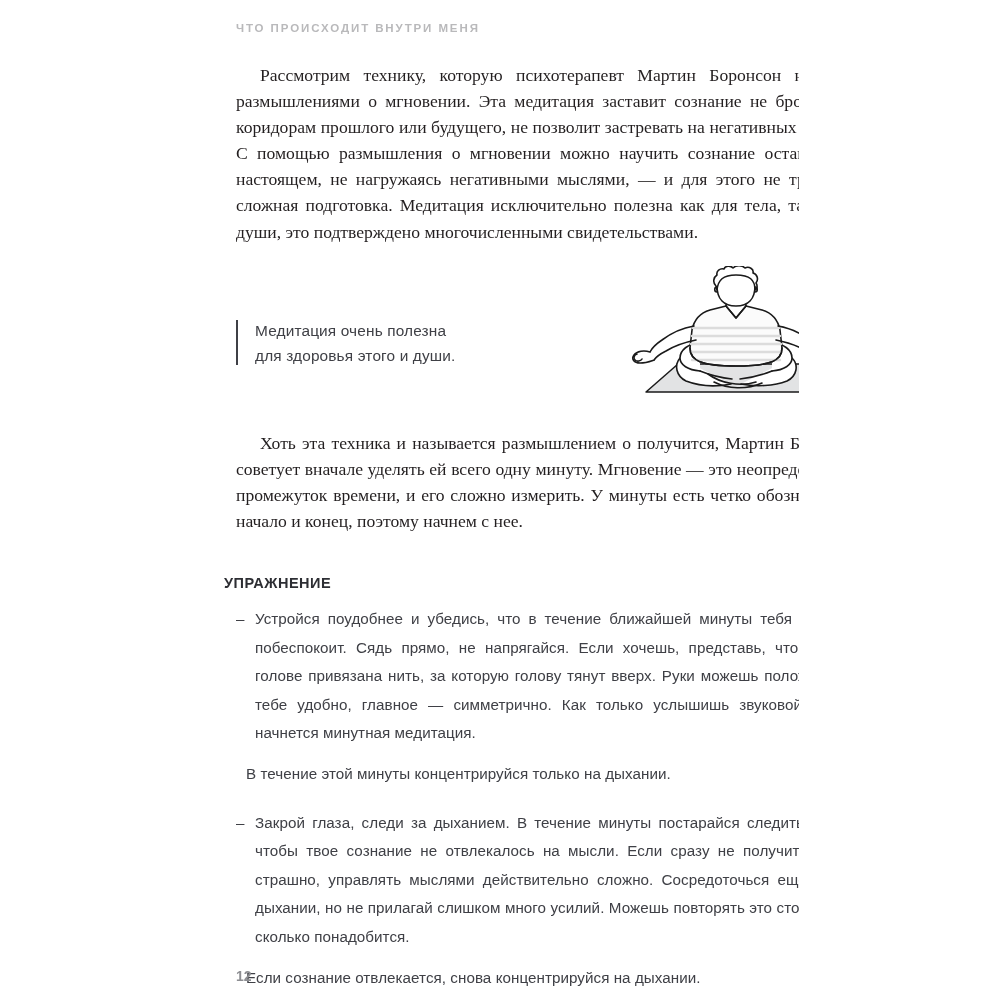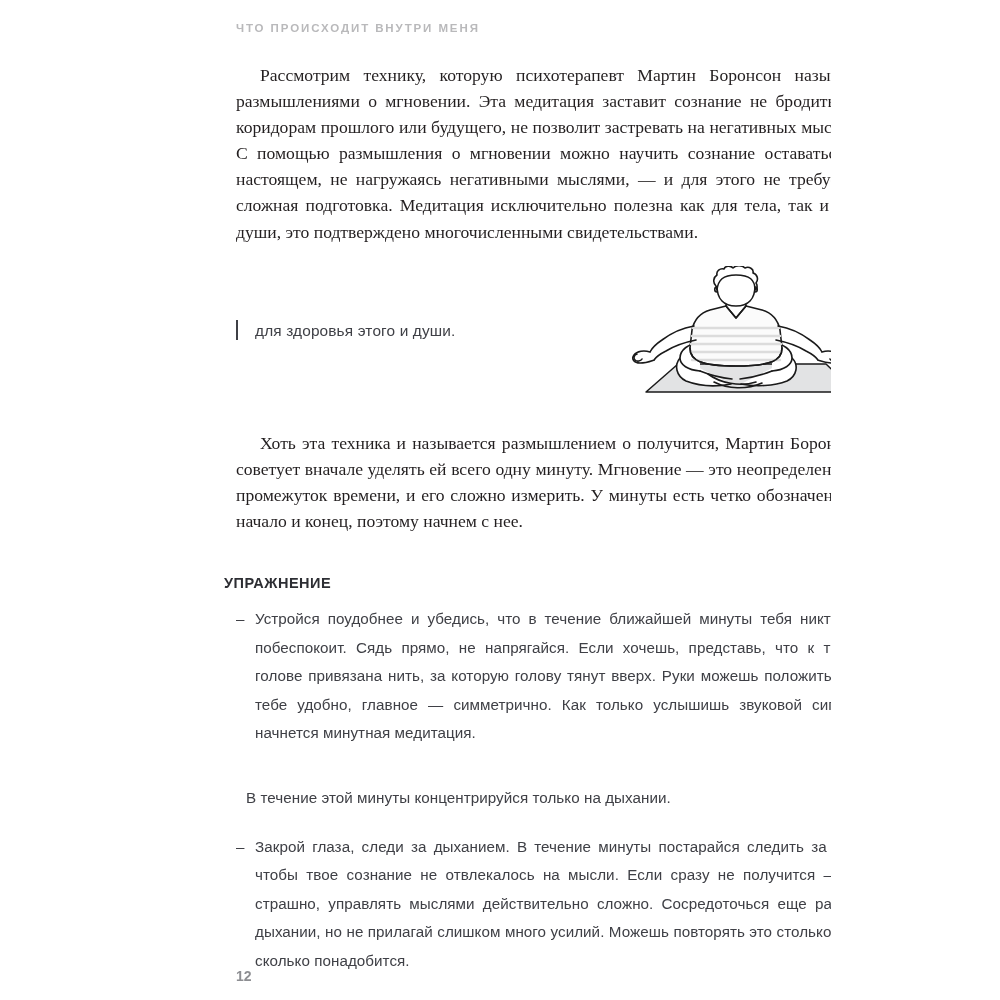--- a/index.html
+++ b/index.html
@@ -7,21 +7,20 @@
     padding: 0;
     background: #ffffff;
   }
   .page {
     position: relative;
     width: 799px;
     height: 1000px;
     background: #ffffff;
     overflow: hidden;
     font-family: "Liberation Sans", sans-serif;
-    padding-left: 32px;
   }
 
   
   .running-head {
     position: absolute;
     left: 236px;
     top: 22px;
     font-family: "Liberation Sans", sans-serif;
     font-size: 11.5px;
     font-weight: 600;
@@ -121,21 +120,21 @@
     color: #3f4046;
   }
   .ex-note {
     font-family: "Liberation Sans", sans-serif;
     font-size: 15.2px;
     line-height: 28.6px;
     color: #3f4046;
     text-indent: 10px;
     letter-spacing: 0.05px;
   }
-  .gap-note-top { margin-top: 36px; }
+  .gap-note-top { margin-top: 12px; }
   .gap-item-top { margin-top: 20px; }
 
   
   .folio {
     position: absolute;
     left: 236px;
     top: 968px;
     font-family: "Liberation Sans", sans-serif;
     font-size: 14px;
     color: #8d8e92;
@@ -149,20 +148,21 @@
 
   <div class="running-head">Что происходит внутри меня</div>
 
   <div class="col" style="top:62px;">
     <p class="body">Рассмотрим технику, которую психотерапевт Мартин Боронсон на­зывает размышлениями о мгновении. Эта медитация заставит созна­ние не бродить по коридорам прошлого или будущего, не позволит застревать на негативных мыслях. С помощью размышления о мгнове­нии можно научить сознание оставаться в настоящем, не нагружаясь негативными мыслями, — и для этого не требуется сложная подготов­ка. Медитация исключительно полезна как для тела, так и для души, это подтверждено многочисленными свидетельствами.</p>
   </div>
 
   <div class="callout">
     <div class="callout-rule"></div>
     <div class="callout-text">
+      <div>Медитация очень полезна</div>
       <div>для здоровья этого и души.</div>
     </div>
   </div>
 
   <div class="illustration">
     <svg viewBox="0 0 262 145" xmlns="http://www.w3.org/2000/svg">
       <g fill="none" stroke="#1a1a1a" stroke-width="1.6" stroke-linecap="round" stroke-linejoin="round">
 
         <polygon points="42,126 74,98 222,98 251,126" fill="#e2e3e4" stroke="#1a1a1a" stroke-width="1.5"></polygon>
 

